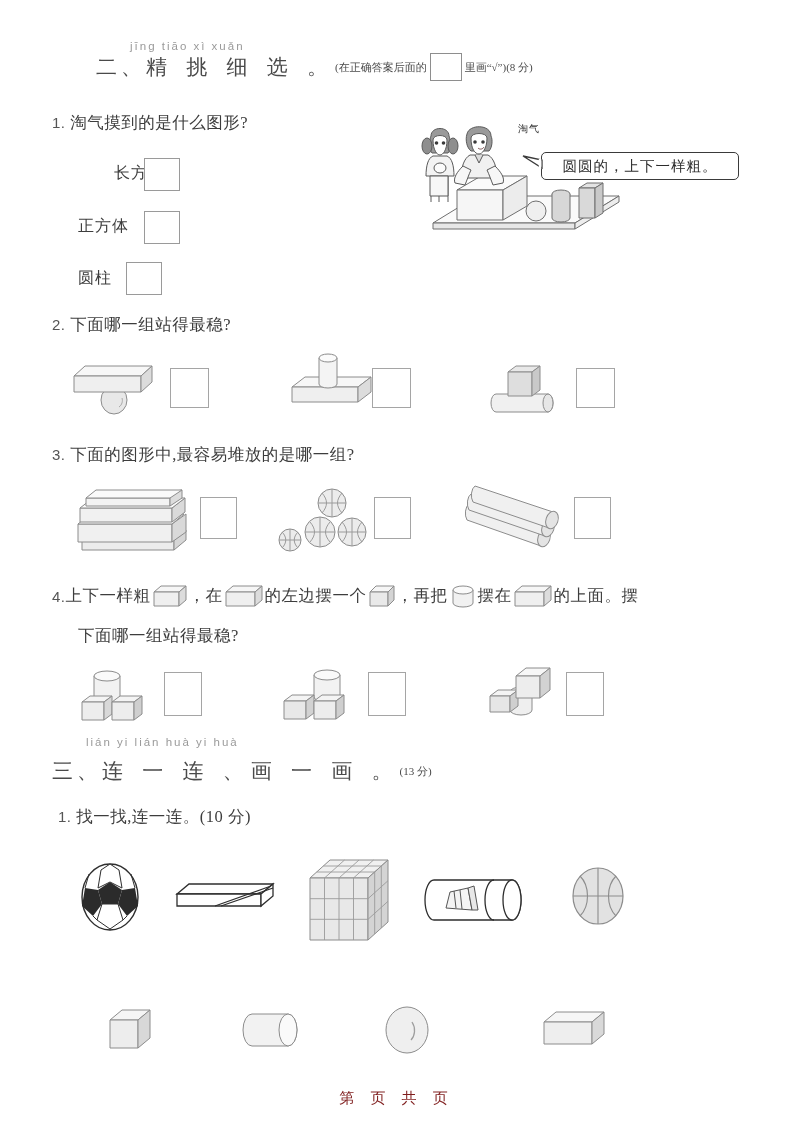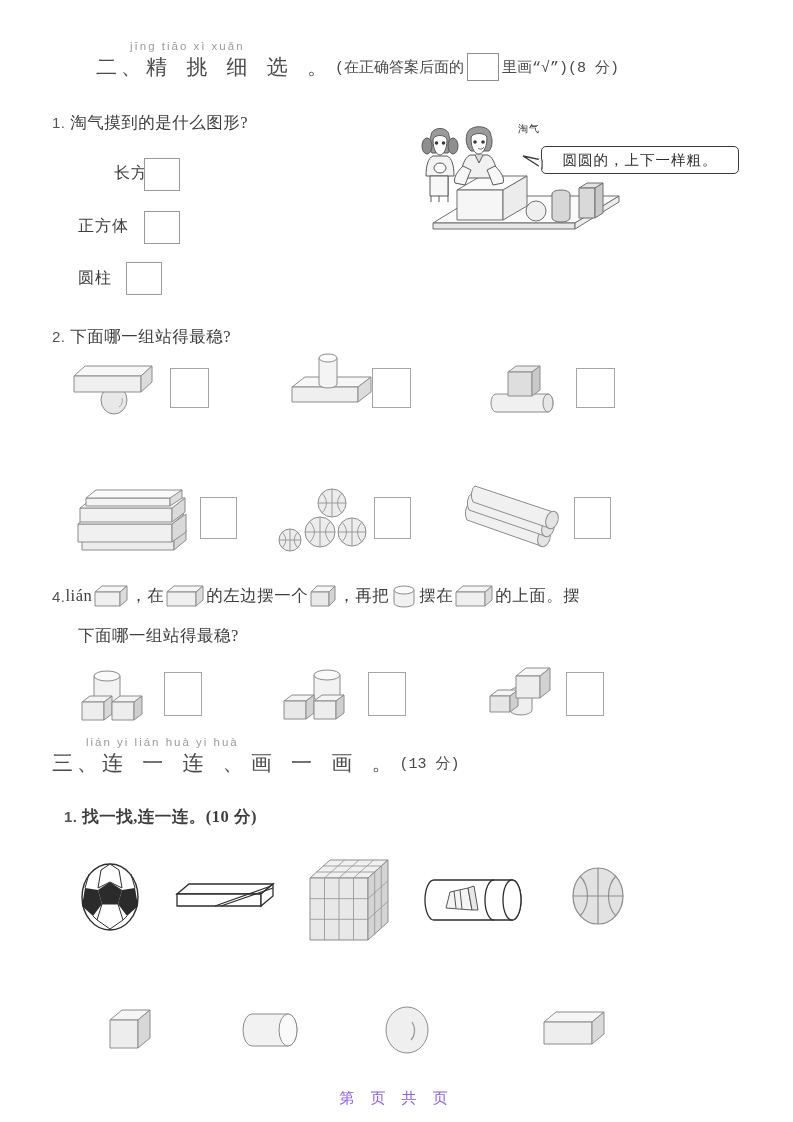--- a/index.html
+++ b/index.html
@@ -17,21 +17,21 @@
     font-size:11.5px;color:#9a9a9a;letter-spacing:2px;
   }
 
   
   .sec-head{position:absolute;}
   .sec-head .sec-title{
     font-size:21px;letter-spacing:1px;color:#4a4a4a;white-space:nowrap;
     display:flex;align-items:center;
   }
   .sec-title .big{font-size:21px;letter-spacing:4px;}
-  .sec-title .paren{font-size:15px;letter-spacing:0px;font-family:Liberation Mono, monospace;}
+  .sec-title .paren{font-size:11px;letter-spacing:0px;}
   .sec-title .spaced{letter-spacing:7px;}
 
   
   .inline-box{
     display:inline-block;width:30px;height:26px;
     border:1.2px solid #8e8e8e;background:#fff;
     vertical-align:middle;margin:0 3px;
   }
 
   
@@ -51,21 +51,21 @@
     position:absolute;border:1.4px solid #3a3a3a;border-radius:5px;background:#fff;
     font-size:14.5px;color:#2b2b2b;letter-spacing:1px;
     display:flex;align-items:center;justify-content:center;
     white-space:nowrap;
   }
   .name-tag{position:absolute;font-size:10px;color:#2b2b2b;letter-spacing:1px;}
 
   
   .footer{
     position:absolute;left:0;width:793px;text-align:center;
-    font-size:15px;letter-spacing:6px;color:#8b5cf6;
+    font-size:15px;letter-spacing:6px;color:#7f1d1d;
     font-family:"Liberation Sans","DejaVu Sans",sans-serif;
   }
 
   svg{display:block;overflow:visible;}
 </style>
 </head>
 <body>
 
 <div class="page">
 
@@ -152,30 +152,30 @@
         <path d="M55,37 C49,40 46,50 46,60 L82,60 C82,50 79,40 73,37 Z" fill="#f1f1f1"></path>
         <path d="M60,37 L64,45 L68,37" fill="#dcdcdc"></path>
 
         <path d="M48,48 C42,54 38,60 40,65 L50,67 C52,62 54,56 56,52 Z" fill="#f7f7f7"></path>
         <path d="M80,48 C86,54 90,60 88,65 L78,67 C76,62 74,56 72,52 Z" fill="#f7f7f7"></path>
       </g>
     </svg>
   </div>
 
   <div class="name-tag" style="left:518px;top:122px;">淘气</div>
-  <div class="bubble" style="left:541px;top:146px;width:196px;height:26px;">圆圆的，上下一样粗。</div>
+  <div class="bubble" style="left:541px;top:152px;width:196px;height:26px;">圆圆的，上下一样粗。</div>
 
   <div style="position:absolute;left:523px;top:152px;">
     <svg width="22" height="20" viewBox="0 0 22 20">
       <polygon points="0,4 19,8 19,16" fill="#ffffff" stroke="#3a3a3a" stroke-width="1.3"></polygon>
       <line x1="17" y1="7" x2="17" y2="17" stroke="#ffffff" stroke-width="2.5"></line>
     </svg>
   </div>
 
-  <div class="q-text" style="left:52px;top:326px;">
+  <div class="q-text" style="left:52px;top:314px;">
     <span class="q-num">2.</span>
     <span>下面哪一组站得最稳?</span>
   </div>
 
   <div class="illus" style="left:74px;top:362px;">
     <svg width="90" height="55" viewBox="0 0 90 55">
       <g stroke="#8c8c8c" stroke-width="1">
         <ellipse cx="40" cy="38" rx="13" ry="14" fill="#e8e8e8"></ellipse>
         <path d="M45,45 C48,43 49,39 48,36" fill="none" stroke="#a8a8a8"></path>
         <polygon points="0,14 11,4 78,4 67,14" fill="#f7f7f7"></polygon>
@@ -205,20 +205,24 @@
         <path d="M6,28 L58,28 A5,9 0 0 1 58,46 L6,46 A5,9 0 0 1 6,28 Z" fill="#f0f0f0"></path>
         <ellipse cx="58" cy="37" rx="5" ry="9" fill="#e6e6e6"></ellipse>
         <polygon points="18,6 26,0 50,0 42,6" fill="#e8e8e8"></polygon>
         <polygon points="18,6 18,30 42,30 42,6" fill="#dedede"></polygon>
         <polygon points="42,6 42,30 50,24 50,0" fill="#c9c9c9"></polygon>
       </g>
     </svg>
   </div>
   <div class="abox" style="left:576px;top:368px;width:37px;height:38px;"></div>
 
+  <div class="q-text" style="left:52px;top:444px;">
+    <span class="q-num">3.</span>
+    <span>下面的图形中,最容易堆放的是哪一组?</span>
+  </div>
 
   <div class="illus" style="left:72px;top:488px;">
     <svg width="120" height="68" viewBox="0 0 120 68">
       <g stroke="#8c8c8c" stroke-width="1">
         <polygon points="10,52 10,62 102,62 102,52" fill="#ececec"></polygon>
         <polygon points="102,52 102,62 114,52 114,42" fill="#d6d6d6"></polygon>
         <polygon points="6,36 6,54 100,54 100,36" fill="#f0f0f0"></polygon>
         <polygon points="100,36 100,54 114,44 114,26" fill="#d9d9d9"></polygon>
         <polygon points="6,36 18,26 112,26 100,36" fill="#f8f8f8"></polygon>
         <polygon points="8,20 8,34 100,34 100,20" fill="#f1f1f1"></polygon>
@@ -265,21 +269,21 @@
         <ellipse cx="83" cy="38" rx="6" ry="9" transform="rotate(18 83 38)" fill="#e4e4e4"></ellipse>
         <path d="M10,-4 L88,22 A6,10 0 0 1 84,38 L8,12 A6,10 0 0 1 10,-4 Z"></path>
         <ellipse cx="87" cy="30" rx="6" ry="9" transform="rotate(18 87 30)" fill="#e4e4e4"></ellipse>
       </g>
     </svg>
   </div>
   <div class="abox" style="left:574px;top:497px;width:35px;height:40px;"></div>
 
   <div class="q-text" style="left:52px;top:584px;display:flex;align-items:center;">
     <span class="q-num">4.</span>
-    <span>lián</span>
+    <span>上下一样粗</span>
     <span style="display:inline-block;margin:0 2px;">
       <svg width="34" height="24" viewBox="0 0 34 24">
           <g stroke="#8c8c8c" stroke-width="1">
         <polygon points="1,8 8,2 33,2 26,8" fill="#f6f6f6"></polygon>
         <polygon points="1,8 1,22 26,22 26,8" fill="#efefef"></polygon>
         <polygon points="26,8 26,22 33,16 33,2" fill="#dcdcdc"></polygon>
           </g>
         </svg>
     </span>
     <span>，在</span>
@@ -368,29 +372,29 @@
         <polygon points="22,34 22,50 30,44 30,28" fill="#cfcfcf"></polygon>
         <polygon points="28,14 38,6 62,6 52,14" fill="#f7f7f7"></polygon>
         <polygon points="28,14 28,36 52,36 52,14" fill="#ededed"></polygon>
         <polygon points="52,14 52,36 62,28 62,6" fill="#d2d2d2"></polygon>
       </g>
     </svg>
   </div>
   <div class="abox" style="left:566px;top:672px;width:36px;height:42px;"></div>
 
   <div class="sec-head" style="left:52px;top:736px;">
-    <div class="pinyin" style="margin-left:34px;margin-bottom:1px;">lián yi lián huà yi huà</div>
+    <div class="pinyin" style="margin-left:34px;margin-bottom:9px;">lián yi lián huà yi huà</div>
     <div class="sec-title">
       <span class="big">三、</span>
       <span class="big spaced">连 一 连 、画 一 画 。</span>
       <span class="paren">(13 分)</span>
     </div>
   </div>
 
-  <div class="q-text" style="left:64px;top:806px;font-weight:bold;">
+  <div class="q-text" style="left:58px;top:806px;">
     <span class="q-num">1.</span>
     <span>找一找,连一连。(10 分)</span>
   </div>
 
   <div class="illus" style="left:77px;top:862px;">
     <svg width="66" height="70" viewBox="0 0 66 70">
       <ellipse cx="33" cy="35" rx="28" ry="33" fill="#ffffff" stroke="#2e2e2e" stroke-width="1.4"></ellipse>
       <polygon points="33,20 45,28 41,42 25,42 21,28" fill="#2b2b2b"></polygon>
       <polygon points="33,2 42,8 45,26 33,20 21,26 24,8" fill="#ffffff" stroke="#2e2e2e" stroke-width="1"></polygon>
       <polygon points="8,26 21,28 25,42 16,54 5,44" fill="#2b2b2b"></polygon>

